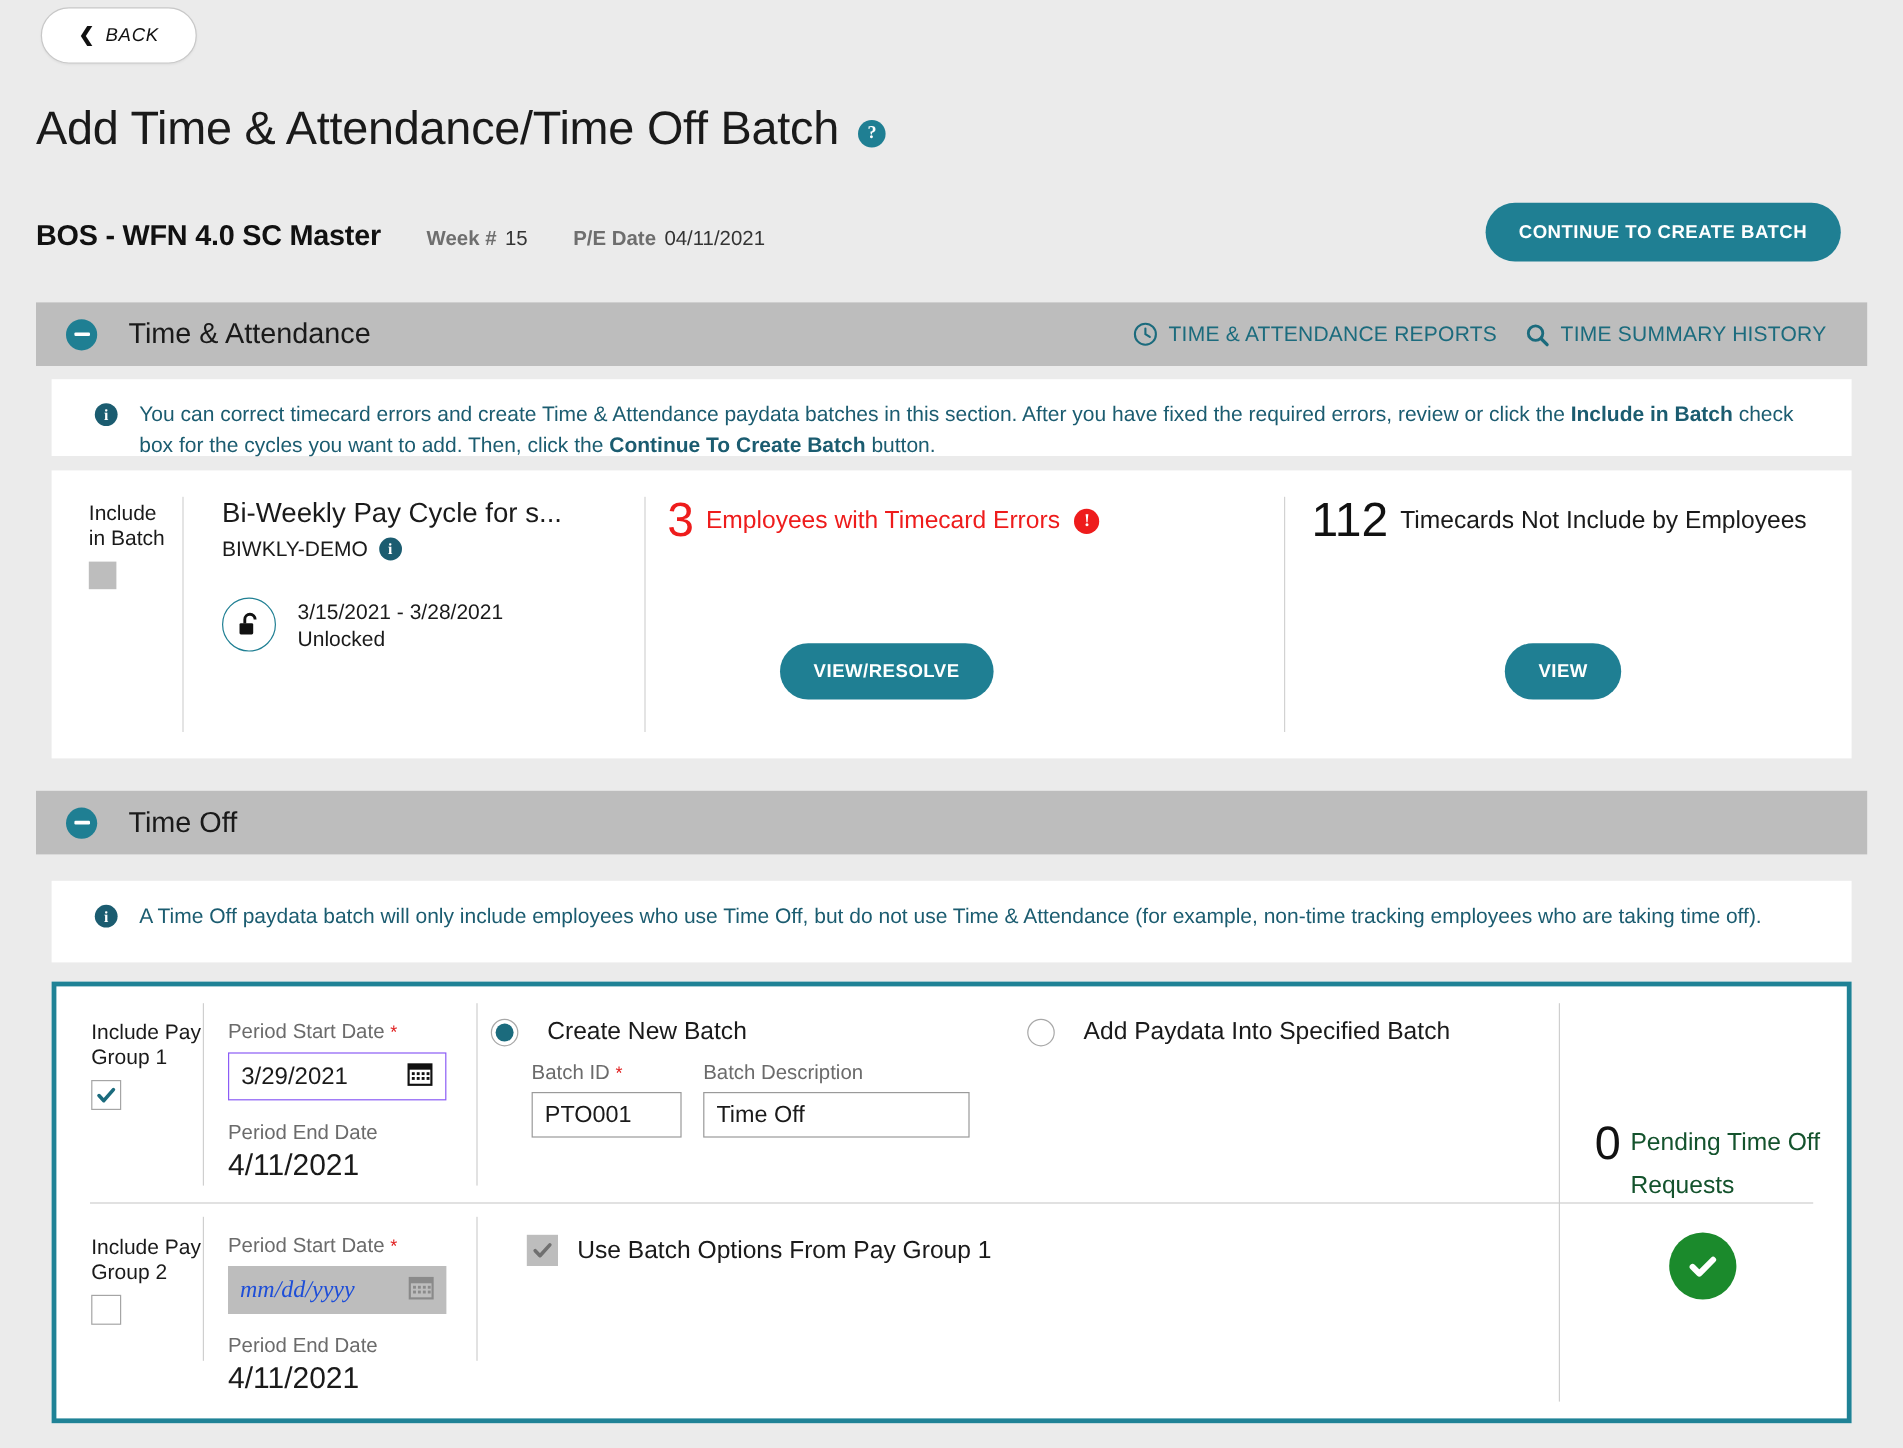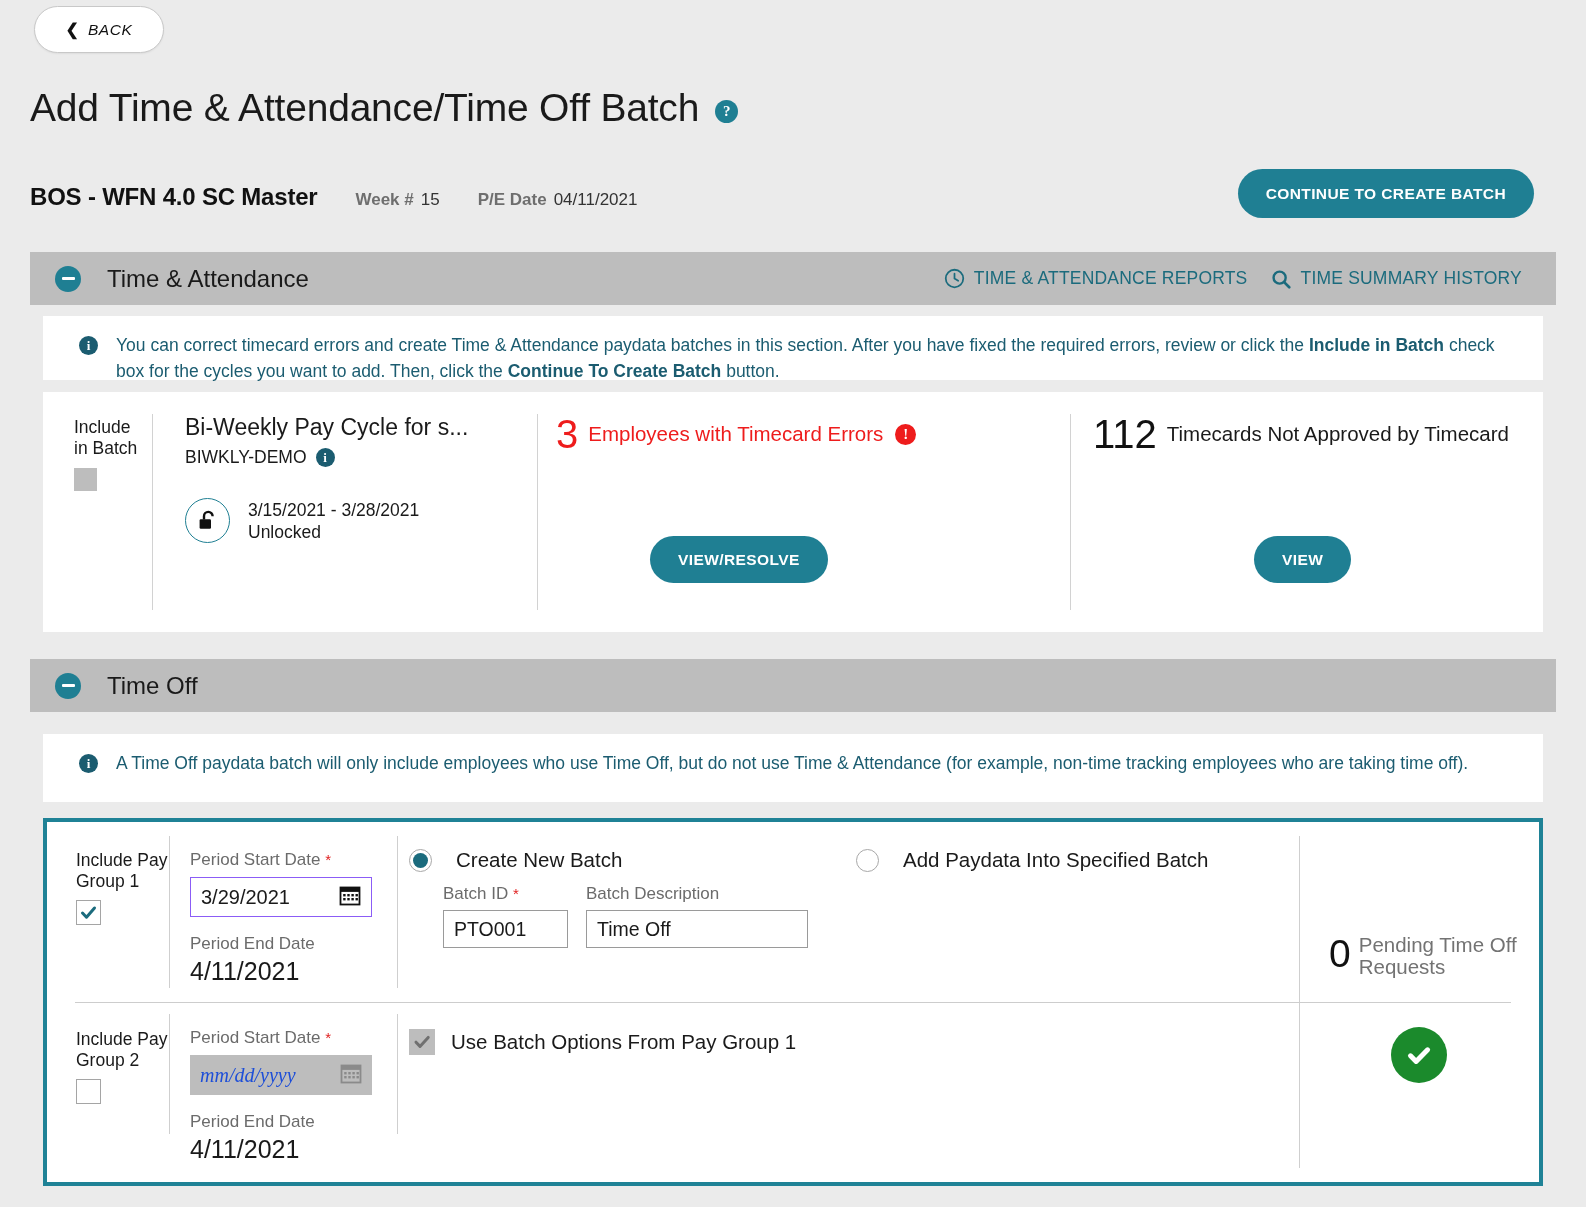--- a/index.html
+++ b/index.html
@@ -184,25 +184,25 @@
     width: 25px; height: 25px; border: 1px solid #a5a5a5; background: #fff;
     display: flex; align-items: center; justify-content: center; margin-top: 8px; cursor: pointer;
   }
   .cb-unchecked {
     width: 25px; height: 25px; border: 1px solid #a5a5a5; background: #fff; margin-top: 8px; cursor: pointer;
   }
   .cb-gray-checked {
     width: 26px; height: 26px; background: #bdbdbd;
     display: flex; align-items: center; justify-content: center; flex: none;
   }
-  .cb-inline-row { display: flex; align-items: center; gap: 16px; }
+  .cb-inline-row { display: flex; align-items: center; gap: 16px; margin-left: 30px; }
   .cb-inline-lbl { font-size: 20.5px; color: #1a1a1a; }
 
   .pend-num { font-size: 39px; font-weight: 300; color: #111; line-height: 1; }
-  .pend-lbl { font-size: 20.5px; color: #737373; line-height: 22px; }
+  .pend-lbl { font-size: 20.5px; color: #14532d; line-height: 36px; }
   .green-check {
     width: 56px; height: 56px; border-radius: 50%; background: #1b8a2c;
     display: flex; align-items: center; justify-content: center;
   }
 </style>
 </head>
 <body>
 
 <div class="page">
 
@@ -293,21 +293,21 @@
         <span class="stat-lbl err">Employees with Timecard Errors</span>
         <span class="err-badge">!</span>
       </div>
       <button class="pill-btn" style="position:absolute; left:112px; top:144px;">VIEW/RESOLVE</button>
       <div class="col-div" style="right:0;"></div>
     </div>
 
     <div class="ta-col" style="width:472px;">
       <div class="stat-row" style="position:absolute; left:22px; top:22px;">
         <span class="stat-num ok">112</span>
-        <span class="stat-lbl ok">Timecards Not Approved by Timecard</span>
+        <span class="stat-lbl ok">Timecards Not Include by Employees</span>
       </div>
       <button class="pill-btn" style="position:absolute; left:183px; top:144px;">VIEW</button>
     </div>
   </div>
 
   <div class="section-bar" style="top:659px;">
     <div class="collapse-icon">
         <span></span>
       </div>
     <div class="section-title">Time Off</div>

